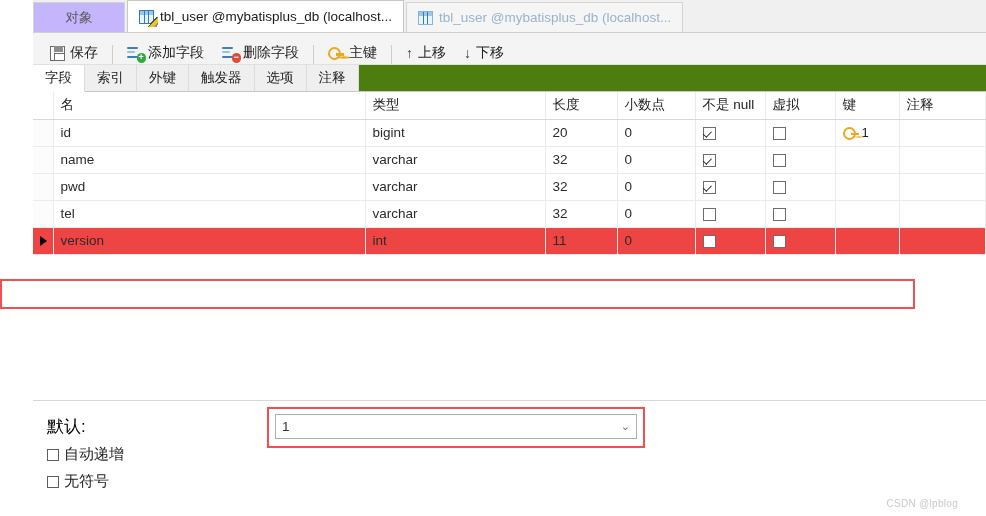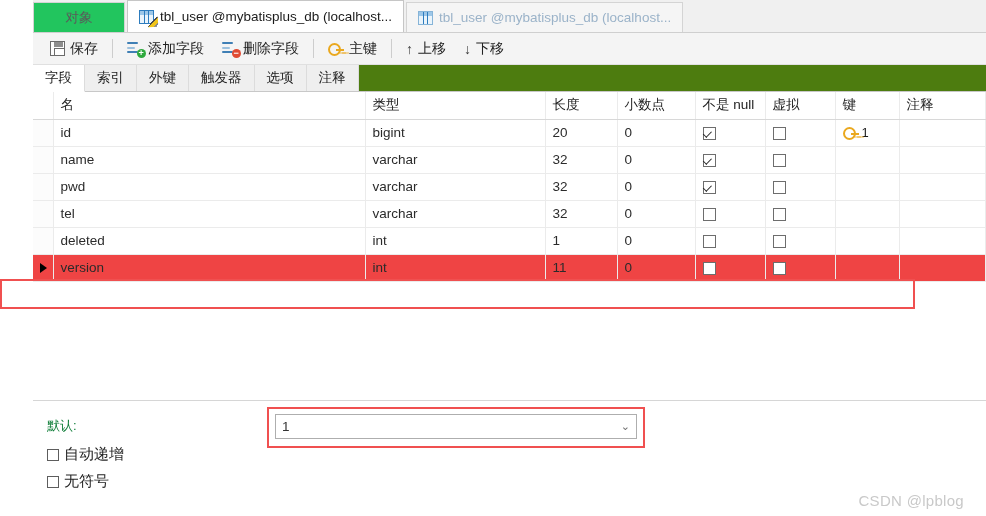--- a/index.html
+++ b/index.html
@@ -36,21 +36,21 @@
     border: 1px solid #d4d4d4;
     border-bottom: none;
     margin-right: 2px;
     white-space: nowrap;
     font-size: 13.5px;
     color: #6e6e6e;
     max-width: 292px;
     overflow: hidden;
   }
   .wtab.obj {
-    background: #22c55e;
+    background: #c4b5fd;
     color: #5a5a5a;
     padding: 0 24px;
     min-width: 92px;
     justify-content: center;
   }
   .wtab.active {
     background: #ffffff;
     color: #1b1b1b;
     height: 32px;
     border-color: #c6c6c6;
@@ -74,21 +74,21 @@
     background:
       linear-gradient(135deg, transparent 44%, #4a4a4a 44% 52%, #f0c419 52% 78%, #888 78% 90%, transparent 90%);
     transform: rotate(-2deg);
   }
   .ico-tbl.pale i { border-color: #86b4d8; }
 
   
   .toolbar {
     height: 32px; flex: none;
     background: #f4f4f4;
-    display: flex; align-items: center;
+    display: flex; align-items: flex-end;
     border-bottom: 1px solid #e0e0e0;
     padding-left: 8px;
   }
   .tbtn {
     display: flex; align-items: center; gap: 5px;
     padding: 2px 9px;
     font-size: 14px;
     color: #222;
     white-space: nowrap;
     cursor: default;
@@ -213,38 +213,38 @@
 
   
   .bottompane {
     flex: none; height: 116px;
     background: #ffffff;
     border-top: 1px solid #d6d6d6;
     position: relative;
     padding: 14px 0 0 14px;
   }
   .prow { display: flex; align-items: center; height: 22px; }
-  .plabel { width: 228px; font-size: 13px; color: #15803d; flex:none; }
+  .plabel { width: 228px; font-size: 17px; color: #000000; flex:none; }
   .combo {
     width: 362px; height: 25px;
     border: 1px solid #aeaeae;
     background: #ffffff;
     display: flex; align-items: center;
     padding: 0 6px;
     font-size: 13.5px; color: #333;
     justify-content: space-between;
   }
   .combo .chev { color: #6f6f6f; font-size: 11px; }
   .chk-row { display: flex; align-items: center; gap: 5px; margin-top: 8px; }
   .chk-row .cbox { width: 12px; height: 12px; border-color: #5d5d5d; }
   .chk-label { font-size: 15px; color: #1d1d1d; }
 
   .watermark {
-    position: absolute; right: 22px; bottom: 7px;
-    font-size: 15px; color: #c9c9c9;
+    position: absolute; right: 28px; bottom: 7px;
+    font-size: 10px; color: #c9c9c9;
     letter-spacing: 0.3px;
     z-index: 30;
   }
 </style>
 </head>
 <body>
 
 <div id="app">
 
   <div class="left-strip"></div>
@@ -399,31 +399,20 @@
               <td class="gut"></td>
               <td><span>tel</span></td>
               <td><span>varchar</span></td>
               <td><span>32</span></td>
               <td><span>0</span></td>
               <td class="ctr"><span class="cbox"></span></td>
               <td class="ctr"><span class="cbox"></span></td>
               <td></td>
               <td><span></span></td>
             </tr>
-            <tr>
-              <td class="gut"></td>
-              <td><span>deleted</span></td>
-              <td><span>int</span></td>
-              <td><span>1</span></td>
-              <td><span>0</span></td>
-              <td class="ctr"><span class="cbox"></span></td>
-              <td class="ctr"><span class="cbox"></span></td>
-              <td></td>
-              <td><span></span></td>
-            </tr>
             <tr class="sel-row">
               <td class="gut">
                 <div class="marker"></div>
               </td>
               <td><span>version</span></td>
               <td><span>int</span></td>
               <td><span>11</span></td>
               <td><span>0</span></td>
               <td class="ctr"><span class="cbox"></span></td>
               <td class="ctr"><span class="cbox"></span></td>

